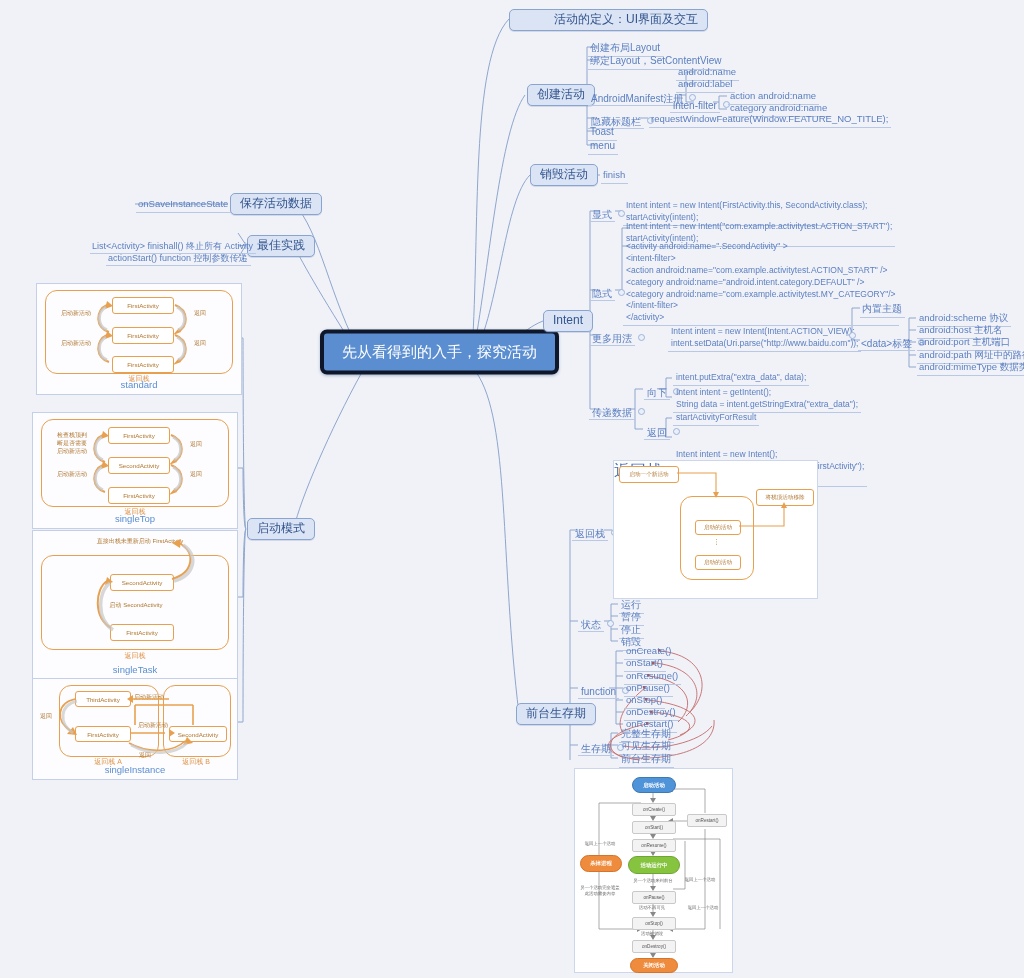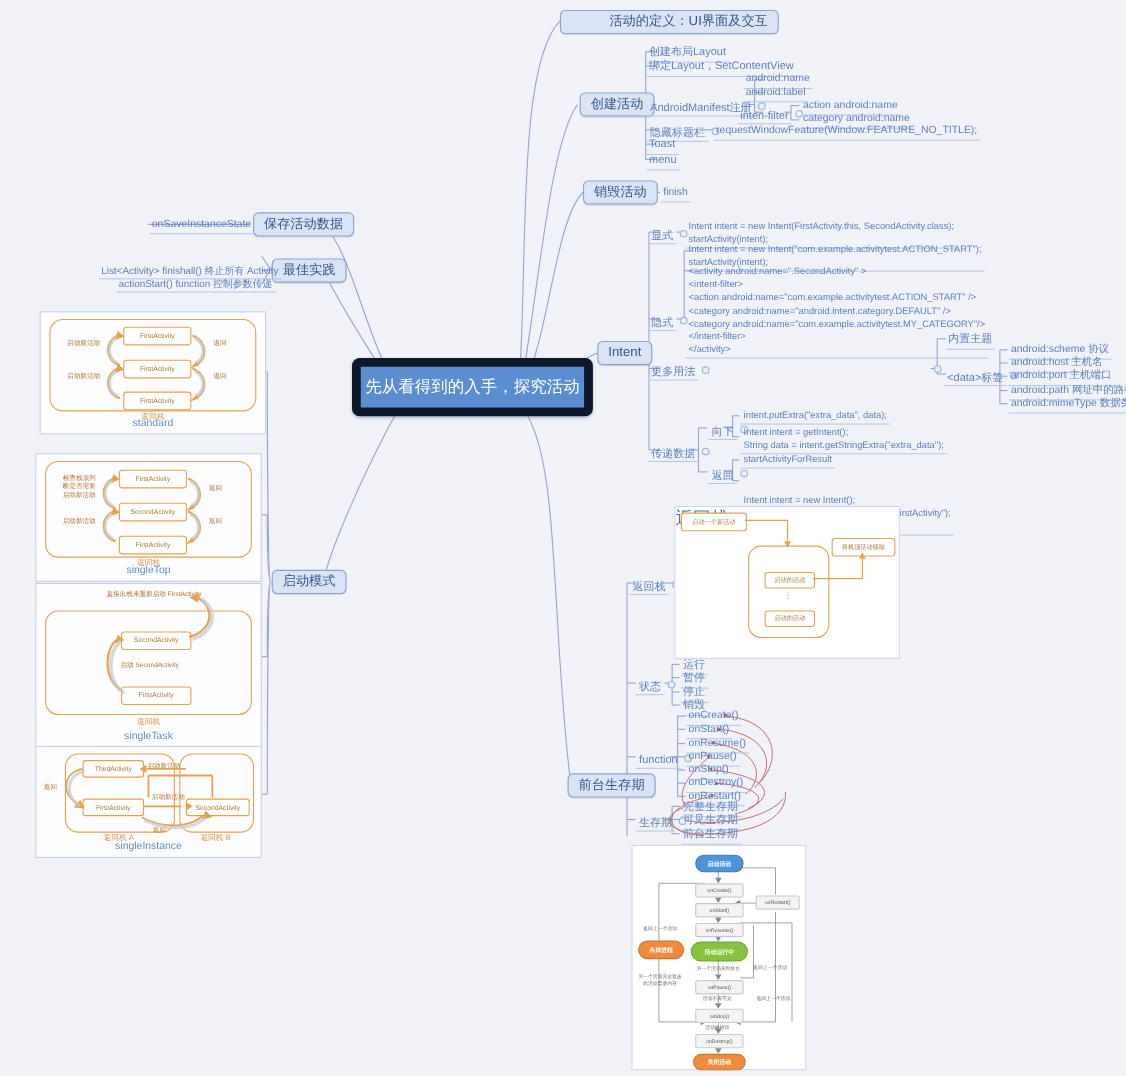--- a/index.html
+++ b/index.html
@@ -16,22 +16,22 @@
 
   
   .node{position:absolute;white-space:nowrap;}
 
   .topic{
     background:#dbe4f4;border:1px solid #8aa4d0;border-radius:5px;
     padding:3px 9px;font-size:12px;color:#33558f;line-height:1.15;
     box-shadow:0 1px 0 rgba(120,140,180,.25);
   }
   .central{
-    background:#5b8ed0;border:8px solid #0f172a;border-radius:7px;
-    color:#fff;font-size:15px;padding:9px 4px;
+    background:#5b8ed0;border:4px solid #0f172a;border-radius:7px;
+    color:#fff;font-size:15px;padding:9px 18px;
     box-shadow:0 1px 3px rgba(60,90,140,.35);
   }
   .leaf{
     font-size:9.5px;color:#5b7fc0;line-height:1.35;
     border-bottom:1px solid #b9c8e4;padding:1px 3px 1px 2px;
   }
   .leafbox{
     font-size:8.5px;color:#5b7fc0;line-height:1.4;
     border-bottom:1px solid #b9c8e4;padding:1px 3px;
   }
@@ -297,20 +297,22 @@
 &lt;intent-filter&gt;
 &lt;action android:name="com.example.activitytest.ACTION_START" /&gt;
 &lt;category android:name="android.intent.category.DEFAULT" /&gt;
 &lt;category android:name="com.example.activitytest.MY_CATEGORY"/&gt;
 &lt;/intent-filter&gt;
 &lt;/activity&gt;</div>
 
   <div class="node" style="left:589px;top:328px;">
     <span class="brlabel">更多用法</span><span class="dot"></span>
   </div>
+  <div class="node leafbox" style="left:668px;top:325px;white-space:pre;">Intent intent = new Intent(Intent.ACTION_VIEW);
+intent.setData(Uri.parse("http://www.baidu.com"));</div>
   <span class="node dot" style="left:846px;top:332px;"></span>
 
   <div class="node leaf cn" style="left:860px;top:301px;">内置主题</div>
 
   <div class="node" style="left:858px;top:333px;">
     <span class="brlabel">&lt;data&gt;标签</span><span class="dot"></span>
   </div>
 
   <div class="node leaf" style="left:917px;top:311px;">android:scheme 协议</div>
   <div class="node leaf" style="left:917px;top:323px;">android:host 主机名</div>

